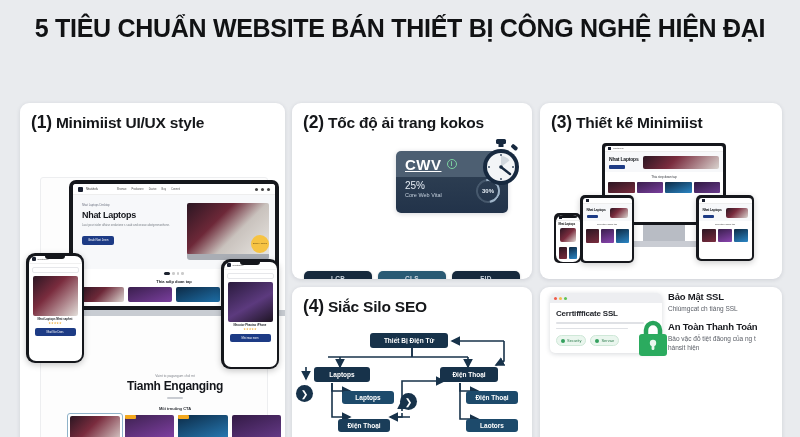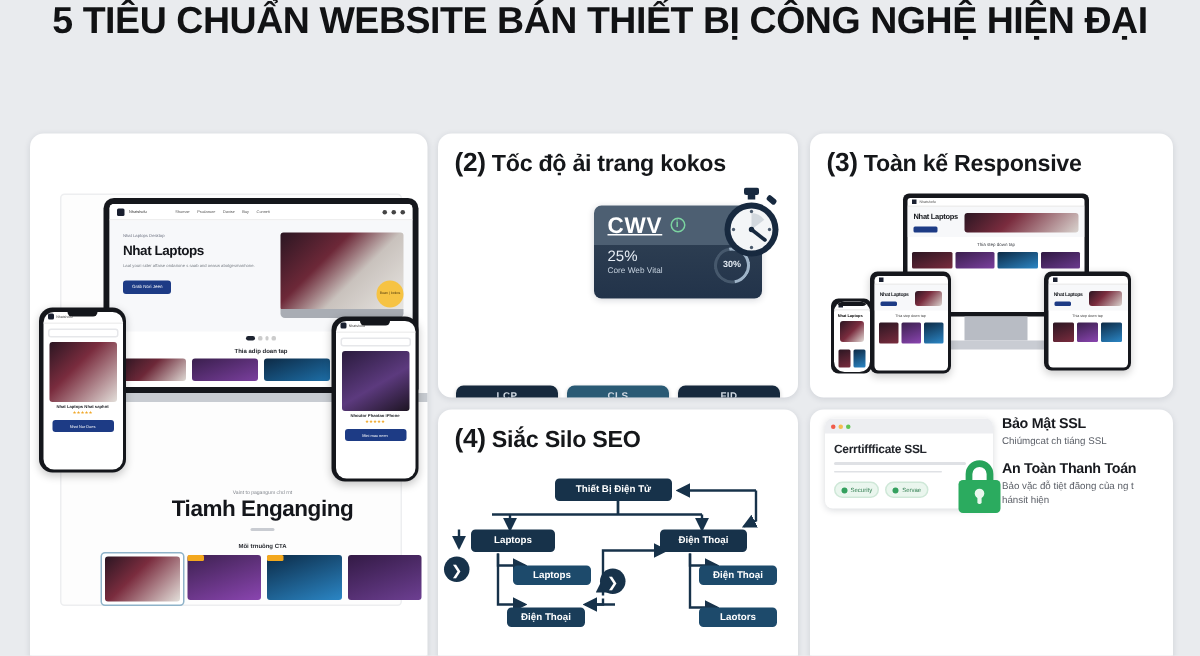--- a/index.html
+++ b/index.html
@@ -9,21 +9,21 @@
     font-family: "Liberation Sans", sans-serif;
     overflow: hidden;
     position: relative;
   }
   .page-title {
     text-align: center;
     font-size: 25px;
     font-weight: bold;
     color: #111214;
     letter-spacing: -0.3px;
-    padding-top: 0;
+    padding-top: 14px;
     white-space: nowrap;
   }
   .grid { position: relative; width: 800px; height: 380px; }
   .card {
     position: absolute;
     background: #ffffff;
     border-radius: 9px;
     box-shadow: 0 1px 4px rgba(30,40,60,.13);
     overflow: hidden;
   }
@@ -81,21 +81,21 @@
   .ph-logo { width: 4px; height: 4px; background: #1a2030; border-radius: 1px; }
   .ph-search { margin: 3px; height: 6px; border: 1px solid #e6e7ea; border-radius: 2px; }
   .ph-img { margin: 2px 4px; height: 40px; border-radius: 2px; }
   .ph-cap { font-size: 2.8px; color: #23262c; text-align: center; padding: 0 3px; line-height: 1.35; font-weight: bold;}
   .ph-stars { text-align: center; font-size: 3px; color: #f0a82a; }
   .ph-btn { margin: 3px 6px 0; background: #1d3b85; color: #fff; font-size: 2.6px; text-align: center; padding: 2.5px 0; border-radius: 2px; }
   #phoneL { left: 6px; top: 116px; }
   #phoneR { right: 6px; top: 122px; }
   .c1-lower { position: absolute; left: 20px; top: 196px; width: 228px; }
   .cl-eyebrow { text-align: center; font-size: 3.4px; color: #84888f; }
-  .cl-h2 { text-align: center; font-size: 15px; font-weight: bold; color: #14161b; letter-spacing: -0.3px; margin-top: 1px;}
+  .cl-h2 { text-align: center; font-size: 12px; font-weight: bold; color: #14161b; letter-spacing: -0.3px; margin-top: 1px;}
   .cl-rule { width: 16px; height: 2px; background: #c9ccd2; margin: 4px auto 0; border-radius: 1px; }
   .cl-sub { text-align: center; font-size: 4px; font-weight: bold; color: #2a2d33; margin-top: 7px; }
   .pgrid { display: flex; gap: 4px; padding: 4px 8px 0; }
   .pcard { flex: 1; position: relative; }
   .pcard.sel { border: 1px solid #8fb3c9; border-radius: 3px; padding: 2px; margin: -2px; background:#fff; }
   .pimg { height: 30px; border-radius: 2px; }
   .ptag { position: absolute; left: 0; top: 0; background: #f3a81e; width: 11px; height: 4px; border-radius: 1px; }
 
   
   #card2 { left: 292px; top: 60px; width: 240px; height: 176px; }
@@ -185,20 +185,24 @@
   .c5-gap { height: 8px; }
 </style>
 </head>
 <body>
 
 <div class="page-title">5 TIÊU CHUẨN WEBSITE BÁN THIẾT BỊ CÔNG NGHỆ HIỆN ĐẠI</div>
 
 <div class="grid">
 
   <div class="card" id="card1">
+    <div class="card-title">
+      <span class="num">(1)</span>
+      <span>Minimiist UI/UX style</span>
+    </div>
 
     <div class="c1-stage">
       <div class="c1-site">
 
         <div class="laptop">
           <div class="laptop-screen">
             <div class="lp-nav">
               <div class="lp-logo"></div>
               <span class="lp-logo-t">Nhatshofu</span>
               <div class="lp-nav-items">
@@ -354,21 +358,21 @@
       <div class="chip" style="background:#16293d">
         <div class="chip-k">FID</div>
 
       </div>
     </div>
   </div>
 
   <div class="card" id="card3">
     <div class="card-title">
       <span class="num">(3)</span>
-      <span>Toàn kế Responsive</span>
+      <span>Thiết kế Minimiist</span>
     </div>
     <div class="c3-stage">
 
       <div class="monitor">
         <div class="mon-screen">
           <div class="mini-nav">
             <div class="mini-logo"></div>
             <span style="font-size:2.4px;color:#555">Nhatshofu</span>
           </div>
           <div class="mini-hero">

